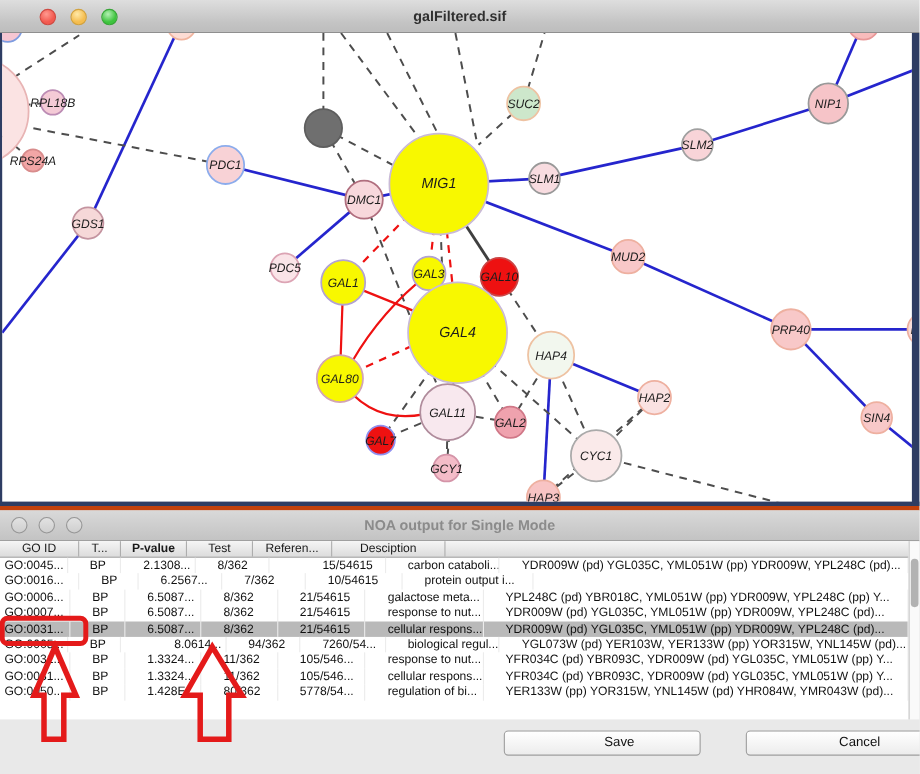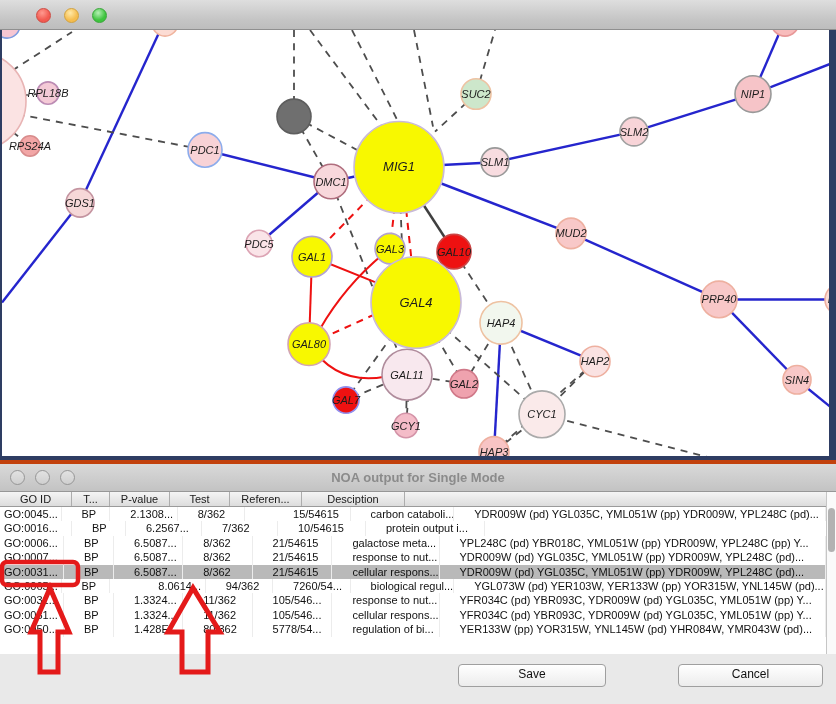--- a/index.html
+++ b/index.html
@@ -40,35 +40,36 @@
   .trow{display:flex;height:14.4px;line-height:14.4px;gap:16px;}
   .trow.selected{background:#b9b9b9;}
   .tcell{box-sizing:border-box;padding-left:4px;border-right:1px solid #ececec;
     overflow:hidden;white-space:nowrap;}
   #vscrollbar{position:absolute;left:826px;top:28px;width:10px;height:162px;background:#fafafa;
     border-left:1px solid #c6c6c6;box-sizing:border-box;}
   #vscroll-thumb{position:absolute;left:1px;top:16px;width:7px;height:44px;border-radius:4px;background:#b2b2b2;}
   
   .mac-btn{position:absolute;top:200px;height:21px;border:1px solid #9f9f9f;border-radius:4px;
     background:linear-gradient(#ffffff,#ececec);font-size:12px;color:#111;text-align:center;line-height:19px;
-    box-shadow:0 1px 0 rgba(255,255,255,.7) inset;}
+    box-shadow:0 1px 0 rgba(255,255,255,.7) inset;padding-left:31px;}
   #save-button{left:458px;width:146px;}
   #cancel-button{left:678px;width:143px;}
   
   #annotation-svg{position:absolute;left:0;top:0;width:836px;height:704px;pointer-events:none;z-index:50;}
   .anno{fill:none;stroke-linejoin:miter;}
 </style>
 </head>
 <body>
 
 <div id="graph-window">
   <div id="graph-titlebar">
     <span class="tl tl-red"></span>
     <span class="tl tl-yellow"></span>
     <span class="tl tl-green"></span>
+    <div id="graph-title">galFiltered.sif</div>
   </div>
   <div id="graph-canvas-wrap">
     <svg id="network-svg" viewBox="0 22 827 419" preserveAspectRatio="none">
         <line x1="163" y1="12" x2="78" y2="192" class="edge blue"></line>
         <line x1="78" y1="192" x2="0" y2="290" class="edge blue"></line>
         <line x1="203" y1="140" x2="329" y2="171" class="edge blue"></line>
         <line x1="329" y1="171" x2="257" y2="232" class="edge blue"></line>
         <line x1="329" y1="171" x2="397" y2="157" class="edge blue"></line>
         <line x1="397" y1="157" x2="493" y2="152" class="edge blue"></line>
         <line x1="493" y1="152" x2="632" y2="122" class="edge blue"></line>
@@ -189,21 +190,21 @@
   <div id="noa-titlebar">
     <span class="ring" style="left:10px"></span>
     <span class="ring" style="left:35px"></span>
     <span class="ring" style="left:60px"></span>
     <div id="noa-title">NOA output for Single Mode</div>
   </div>
   <div id="noa-table">
     <div id="table-header">
         <div class="hcell" style="width: 72px;">GO ID</div>
         <div class="hcell" style="width: 38px;">T...</div>
-        <div class="hcell" style="width: 60px;">P-value</div>
+        <div class="hcell" style="width: 60px; font-weight: bold;">P-value</div>
         <div class="hcell" style="width: 60px;">Test</div>
         <div class="hcell" style="width: 72px;">Referen...</div>
         <div class="hcell" style="width: 103px;">Desciption</div>
       </div>
     <div id="table-body">
         <div class="trow">
           <div class="tcell" style="width: 72px;">GO:0045...</div>
           <div class="tcell" style="width: 38px;">BP</div>
           <div class="tcell" style="width: 60px;">2.1308...</div>
           <div class="tcell" style="width: 60px;">8/362</div>

